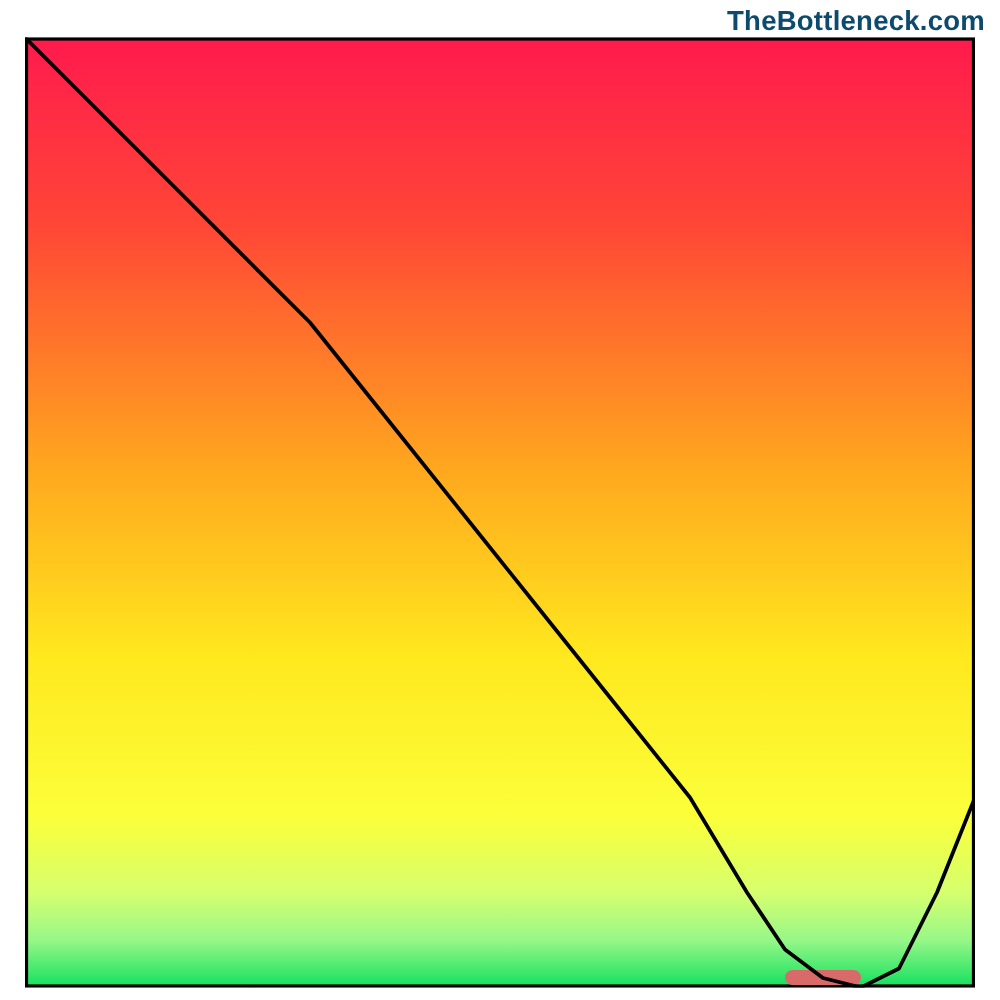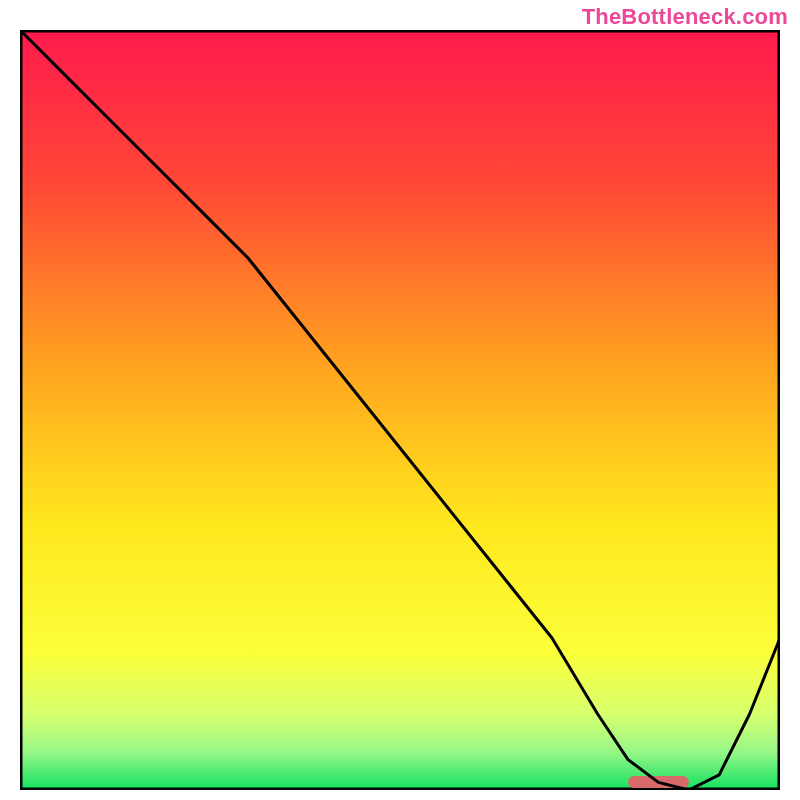--- a/index.html
+++ b/index.html
@@ -14,21 +14,21 @@
     position: relative;
     width: 800px;
     height: 800px;
   }
   .watermark {
     position: absolute;
     top: 4px;
     right: 12px;
     font-size: 22px;
     font-weight: 600;
-    color: #ec4899;
+    color: #0c4a6e;
     letter-spacing: 0.2px;
   }
   .plot {
     position: absolute;
     left: 20px;
     top: 30px;
     width: 760px;
     height: 760px;
   }
   .plot svg {

